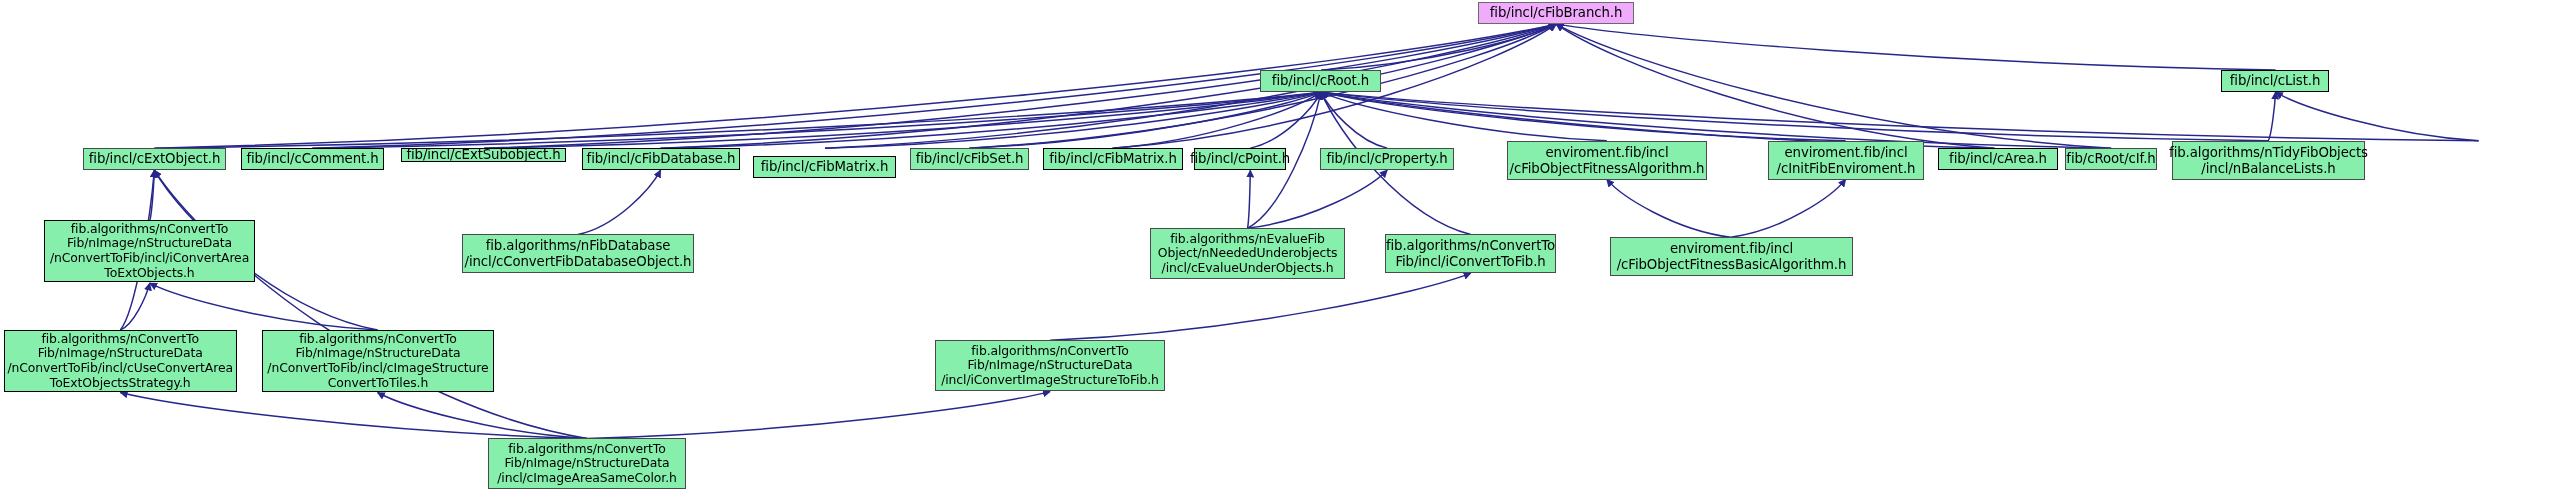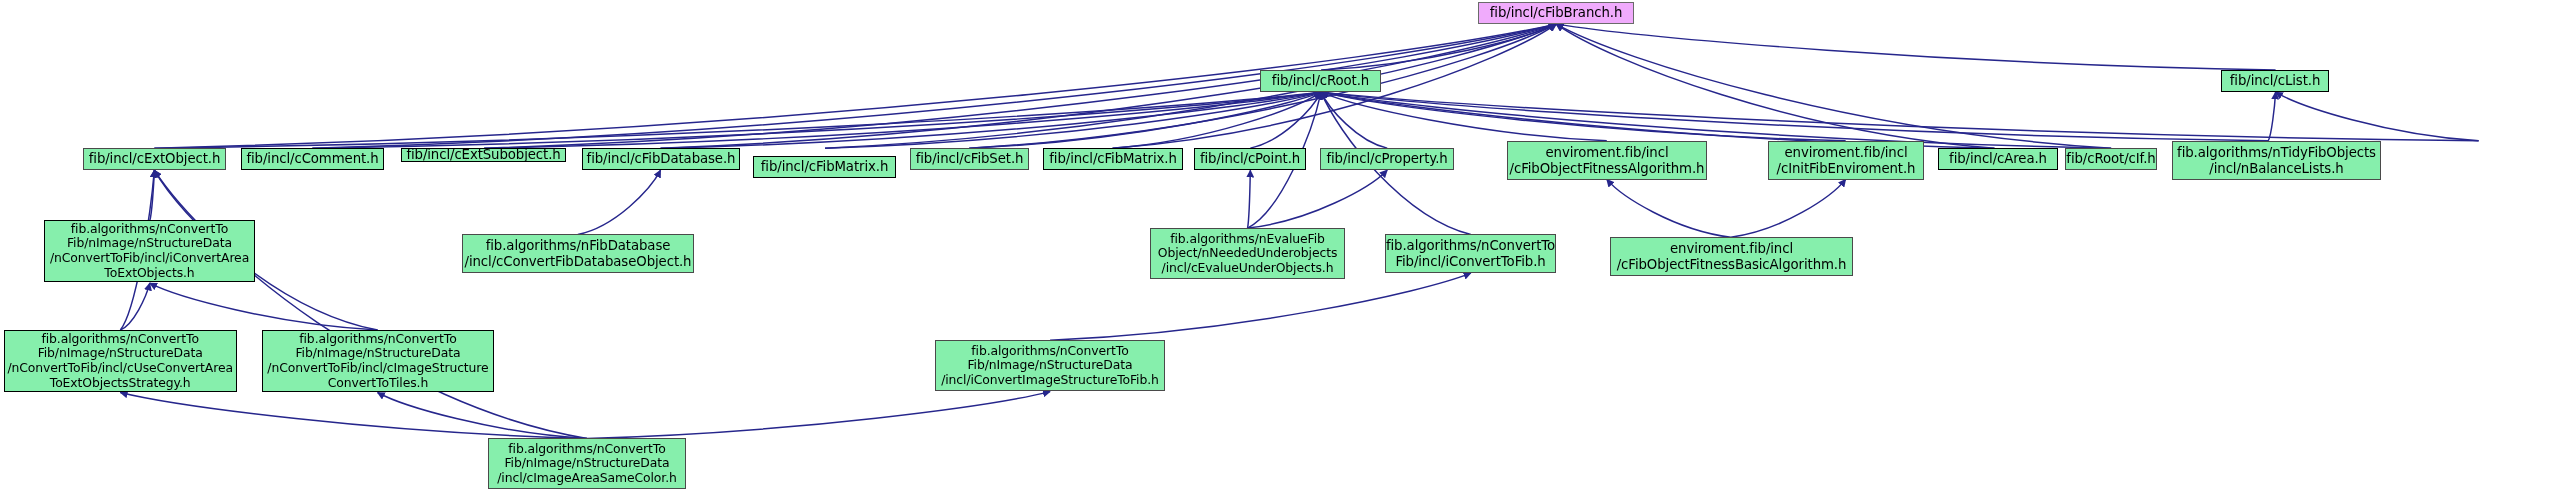--- a/index.html
+++ b/index.html
@@ -95,29 +95,29 @@
 <div class="node root" style="left: 1478px; top: 1.8px; width: 156px; height: 22px;">fib/incl/cFibBranch.h</div>
     <div class="node thick" style="left: 1260px; top: 70px; width: 121px; height: 22px;">fib/incl/cRoot.h</div>
     <div class="node" style="left: 2221px; top: 70px; width: 108px; height: 22px;">fib/incl/cList.h</div>
     <div class="node thick" style="left: 83px; top: 148px; width: 143px; height: 22px;">fib/incl/cExtObject.h</div>
     <div class="node" style="left: 241px; top: 148px; width: 143px; height: 22px;">fib/incl/cComment.h</div>
     <div class="node" style="left: 401px; top: 148px; width: 165px; height: 14px;">fib/incl/cExtSubobject.h</div>
     <div class="node" style="left: 582px; top: 148px; width: 158px; height: 22px;">fib/incl/cFibDatabase.h</div>
     <div class="node" style="left: 753px; top: 156px; width: 143px; height: 22px;">fib/incl/cFibMatrix.h</div>
     <div class="node thick" style="left: 910px; top: 148px; width: 119px; height: 22px;">fib/incl/cFibSet.h</div>
     <div class="node" style="left: 1043px; top: 148px; width: 140px; height: 22px;">fib/incl/cFibMatrix.h</div>
-    <div class="node" style="left: 1194px; top: 148px; width: 112px; height: 22px;">fib/incl/cPoint.h</div>
+    <div class="node" style="left: 1194px; top: 148px; width: 92px; height: 22px;">fib/incl/cPoint.h</div>
     <div class="node thick" style="left: 1320px; top: 148px; width: 134px; height: 22px;">fib/incl/cProperty.h</div>
     <div class="node thick" style="left: 1507px; top: 141px; width: 200px; height: 39px;">enviroment.fib/incl
 /cFibObjectFitnessAlgorithm.h</div>
     <div class="node thick" style="left: 1768px; top: 141px; width: 156px; height: 39px;">enviroment.fib/incl
 /cInitFibEnviroment.h</div>
     <div class="node" style="left: 1938px; top: 148px; width: 120px; height: 22px;">fib/incl/cArea.h</div>
     <div class="node thick" style="left: 2065px; top: 148px; width: 92px; height: 22px;">fib/cRoot/cIf.h</div>
-    <div class="node thick" style="left: 2172px; top: 141px; width: 209px; height: 39px;">fib.algorithms/nTidyFibObjects
+    <div class="node thick" style="left: 2172px; top: 141px; width: 193px; height: 39px;">fib.algorithms/nTidyFibObjects
 /incl/nBalanceLists.h</div>
     <div class="node" style="left: 44px; top: 220px; width: 211px; height: 62px; font-size: 12.4px;">fib.algorithms/nConvertTo
 Fib/nImage/nStructureData
 /nConvertToFib/incl/iConvertArea
 ToExtObjects.h</div>
     <div class="node thick" style="left: 462px; top: 234px; width: 232px; height: 39px;">fib.algorithms/nFibDatabase
 /incl/cConvertFibDatabaseObject.h</div>
     <div class="node thick" style="left: 1150px; top: 228px; width: 195px; height: 51px; font-size: 12.4px;">fib.algorithms/nEvalueFib
 Object/nNeededUnderobjects
 /incl/cEvalueUnderObjects.h</div>

